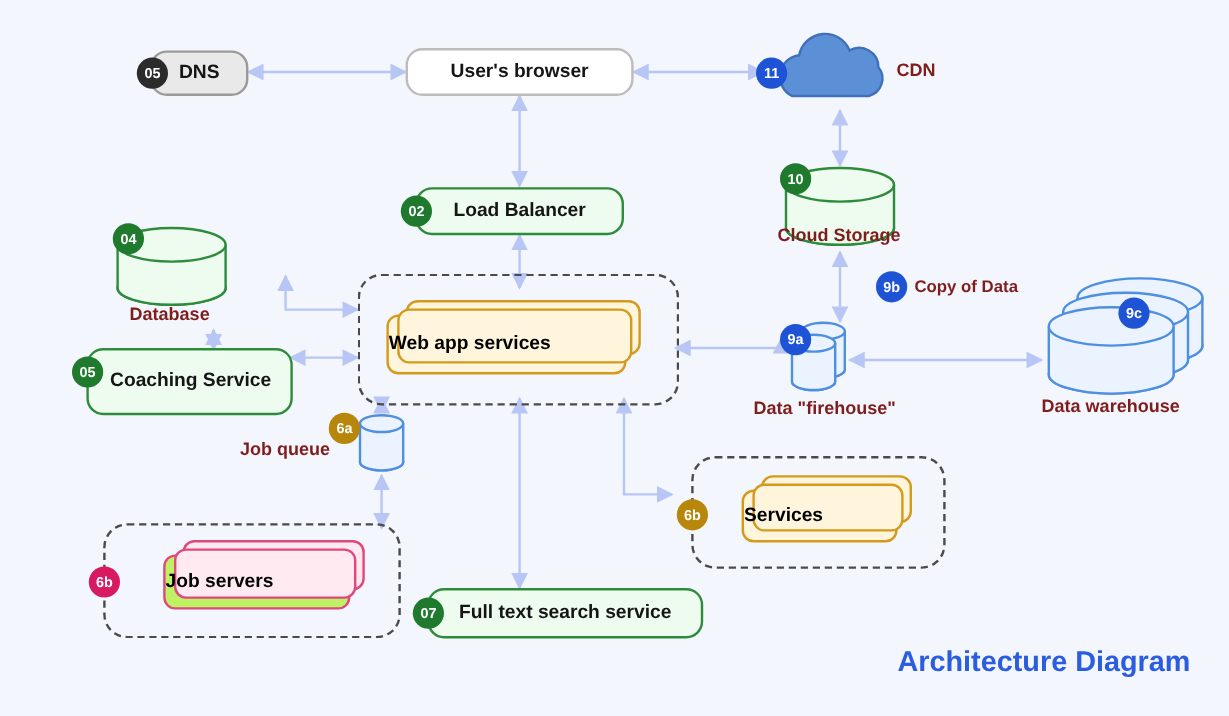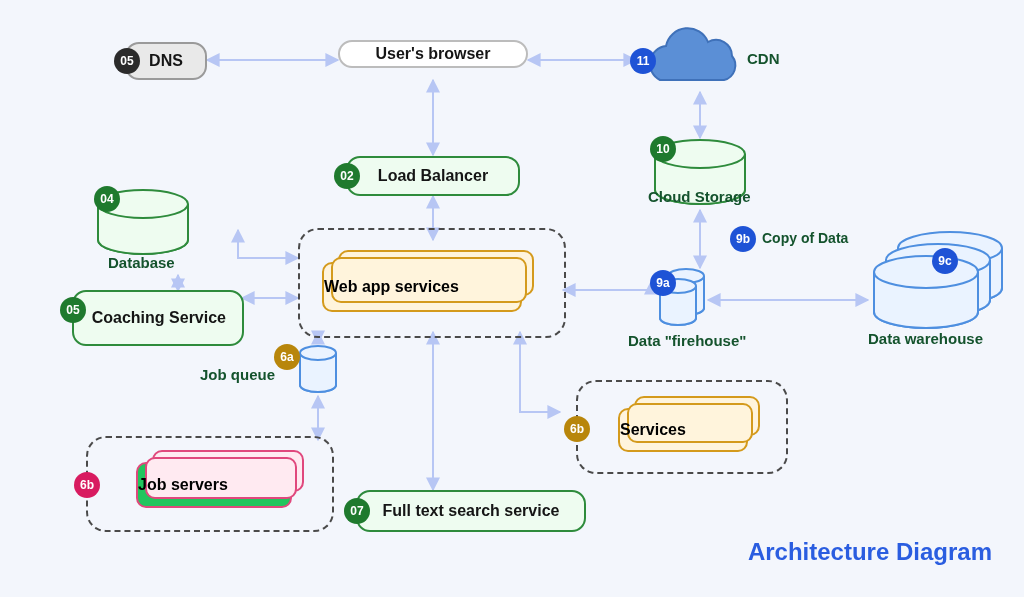--- a/index.html
+++ b/index.html
@@ -60,28 +60,28 @@
   .stack::before, .stack::after {
     content: "";
     position: absolute;
     border-radius: 10px;
     top: -7px; left: 7px; right: -7px; bottom: 7px;
     z-index: -1;
   }
   .stack::after { top: -14px; left: 14px; right: -14px; bottom: 14px; z-index: -2; }
   .stack-gold  { background: #fff4dc; border: 2px solid #d49a1c; }
   .stack-gold::before, .stack-gold::after { background: #fff4dc; border: 2px solid #d49a1c; }
-  .stack-pink  { background: #22c55e; border: 2px solid #e0487d; }
+  .stack-pink  { background: #bef264; border: 2px solid #e0487d; }
   .stack-pink::before, .stack-pink::after { background: #ffeaf1; border: 2px solid #e0487d; }
 
   .label {
     position: absolute;
     font-size: 15px;
     font-weight: 600;
-    color: #14532d;
+    color: #7f1d1d;
     white-space: nowrap;
   }
   .title {
     position: absolute;
     right: 32px; bottom: 30px;
     text-align: right;
     font-size: 24px;
     line-height: 1.25;
     font-weight: 800;
     color: #2a5de0;
@@ -150,21 +150,21 @@
   </g>
 </svg>
 
 <div class="node box-grey" style="left:125px; top:42px; width:82px; height:38px;">
   <span>DNS</span>
 </div>
 <div class="badge b-dark" style="left:114px; top:48px;">
   <span>05</span>
 </div>
 
-<div class="node box-white" style="left:338px; top:40px; width:190px; height:28px;">
+<div class="node box-white" style="left:338px; top:40px; width:190px; height:40px;">
   <span>User's browser</span>
 </div>
 
 <div class="badge b-blue" style="left:630px; top:48px;">
   <span>11</span>
 </div>
 <div class="label" style="left:747px; top:50px;">CDN</div>
 
 <div class="node box-green" style="left:346px; top:156px; width:174px; height:40px;">
   <span>Load Balancer</span>

